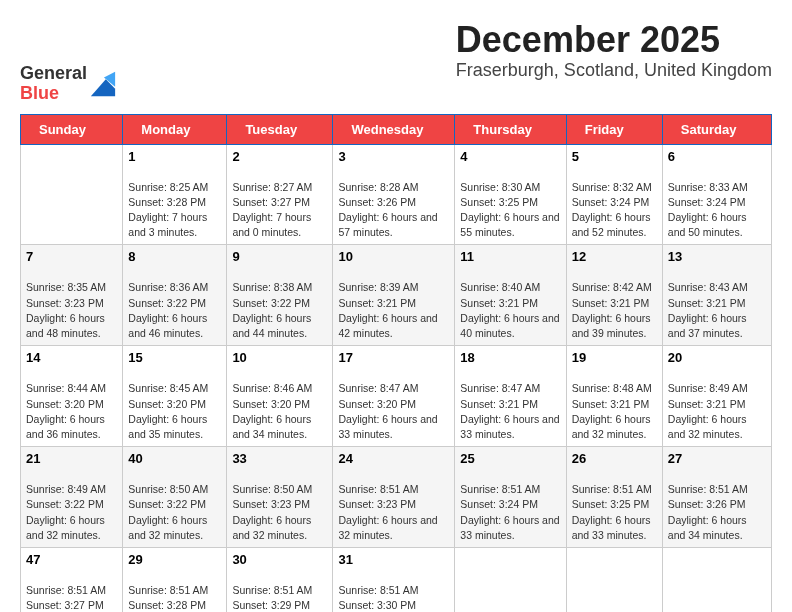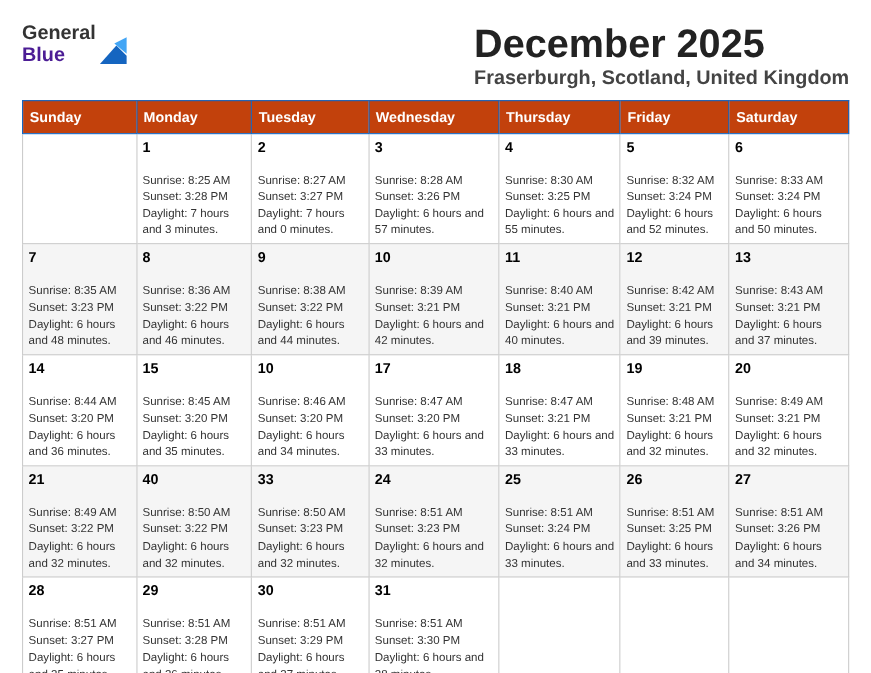--- a/index.html
+++ b/index.html
@@ -11,58 +11,59 @@
       padding: 20px;
     }
     .header {
       display: flex;
       justify-content: space-between;
       align-items: flex-start;
       margin-bottom: 10px;
     }
     .logo {
       display: flex;
-      align-items: flex-end;
+      align-items: center;
       gap: 0;
+      margin-top: 44px;
     }
     .logo-text {
       font-size: 18px;
       font-weight: bold;
       line-height: 1.1;
     }
     .logo-text .general { color: #333; }
-    .logo-text .blue { color: #4c1d95; }
+    .logo-text .blue { color: #ef4444; }
     .logo-icon {
       width: 28px;
       height: 28px;
       margin-left: 2px;
     }
     .title-block {
       text-align: left;
     }
     .title-block h1 {
       font-size: 36px;
       font-weight: bold;
       color: #222;
       line-height: 1.1;
     }
     .title-block h2 {
       font-size: 18px;
       color: #444;
-      font-weight: bold;
+      font-weight: normal;
     }
     table {
       width: 100%;
       border-collapse: collapse;
       font-size: 11.5px;
     }
     thead tr th {
-      background-color: #c2410c;
+      background-color: #ef4444;
       color: #fff;
-      padding: 7px 6px;
+      padding: 7px 18px;
       text-align: left;
       font-size: 13px;
       font-weight: bold;
       border: 1px solid #1565c0;
     }
     tbody tr td {
       border: 1px solid #ccc;
       padding: 4px 5px;
       vertical-align: top;
       min-height: 80px;
@@ -237,21 +238,21 @@
           <span class="day-num">26</span>
           <div class="day-info">Sunrise: 8:51 AM<br>Sunset: 3:25 PM<br>Daylight: 6 hours and 33 minutes.</div>
         </td>
         <td>
           <span class="day-num">27</span>
           <div class="day-info">Sunrise: 8:51 AM<br>Sunset: 3:26 PM<br>Daylight: 6 hours and 34 minutes.</div>
         </td>
       </tr>
       <tr>
         <td>
-          <span class="day-num">28</span>
+          <span class="day-num">47</span>
           <div class="day-info">Sunrise: 8:51 AM<br>Sunset: 3:27 PM<br>Daylight: 6 hours and 35 minutes.</div>
         </td>
         <td>
           <span class="day-num">29</span>
           <div class="day-info">Sunrise: 8:51 AM<br>Sunset: 3:28 PM<br>Daylight: 6 hours and 36 minutes.</div>
         </td>
         <td>
           <span class="day-num">30</span>
           <div class="day-info">Sunrise: 8:51 AM<br>Sunset: 3:29 PM<br>Daylight: 6 hours and 37 minutes.</div>
         </td>

